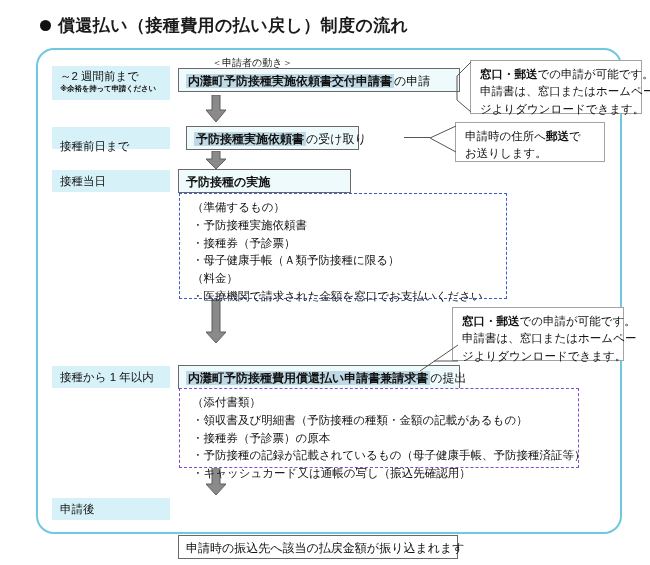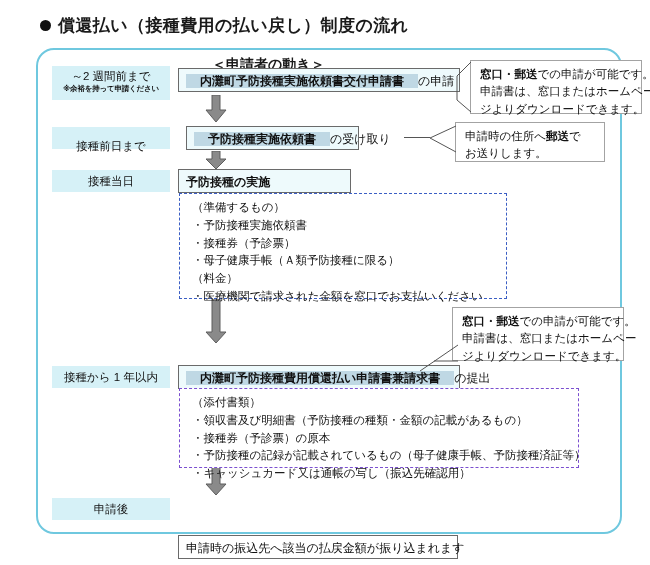--- a/index.html
+++ b/index.html
@@ -31,56 +31,55 @@
     width:586px;height:486px;
     border:2px solid #6fc8df;
     border-radius:18px;
     box-sizing:border-box;
     background:transparent;
   }
 
   
   .col-header{
     position:absolute;left:212px;top:56px;
-    font-size:14px;font-weight:bold;
+    font-size:10px;font-weight:normal;
     white-space:nowrap;
   }
 
   
   .chip{
     position:absolute;left:52px;
     width:118px;
     background:#d6f1f7;
     box-sizing:border-box;
     padding:3px 8px 4px 8px;
     font-size:11.5px;
     line-height:1.25;
     color:#111;
-    text-align:center;
   }
   .chip .chip-main{font-size:11.5px;white-space:nowrap;}
   .chip .chip-sub{font-size:7.5px;font-weight:bold;letter-spacing:-.2px;white-space:nowrap;margin-top:1px;}
 
   
   .step{
     position:absolute;
     box-sizing:border-box;
     border:1px solid #6a6a6a;
     background:#eefafc;
     font-size:12px;
     line-height:1.2;
     padding:5px 7px;
     white-space:nowrap;
     color:#111;
   }
   .step.plain{background:#ffffff;}
   .hl{
     background:#bfd8e4;
     font-weight:bold;
-    padding:0 14px;
+    padding:0 2px;
   }
   .bold{font-weight:bold;}
 
   
   .arrow{
     position:absolute;
     width:22px;
     display:block;
   }
   .arrow svg{display:block;}

